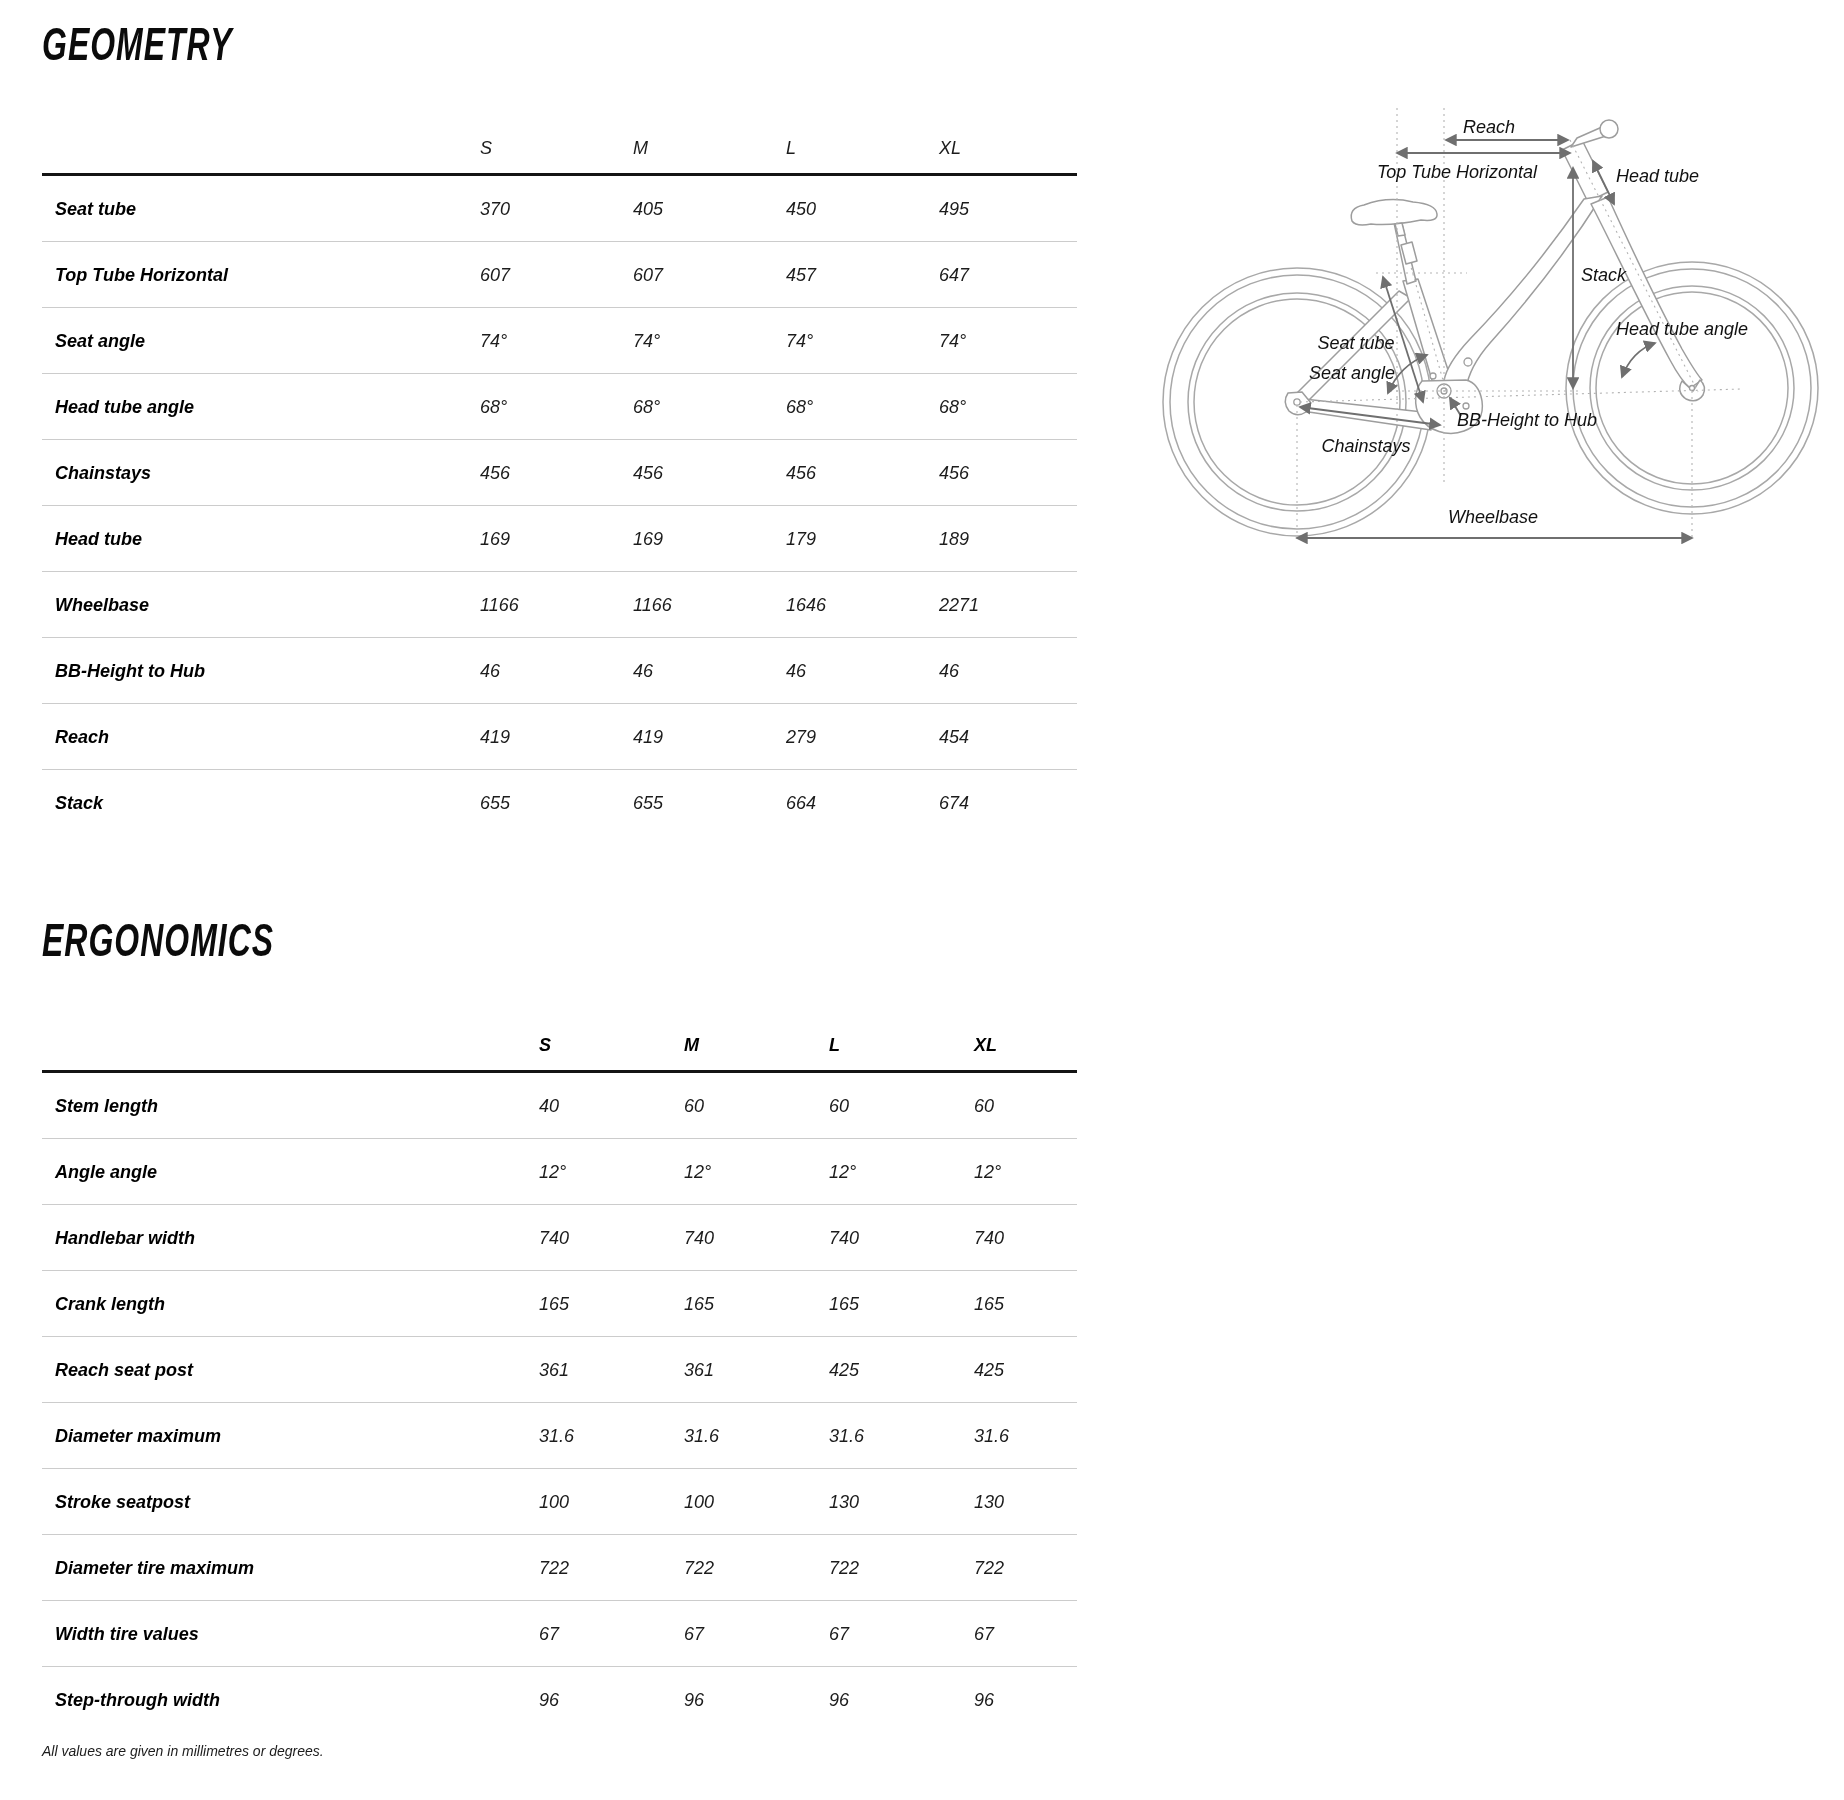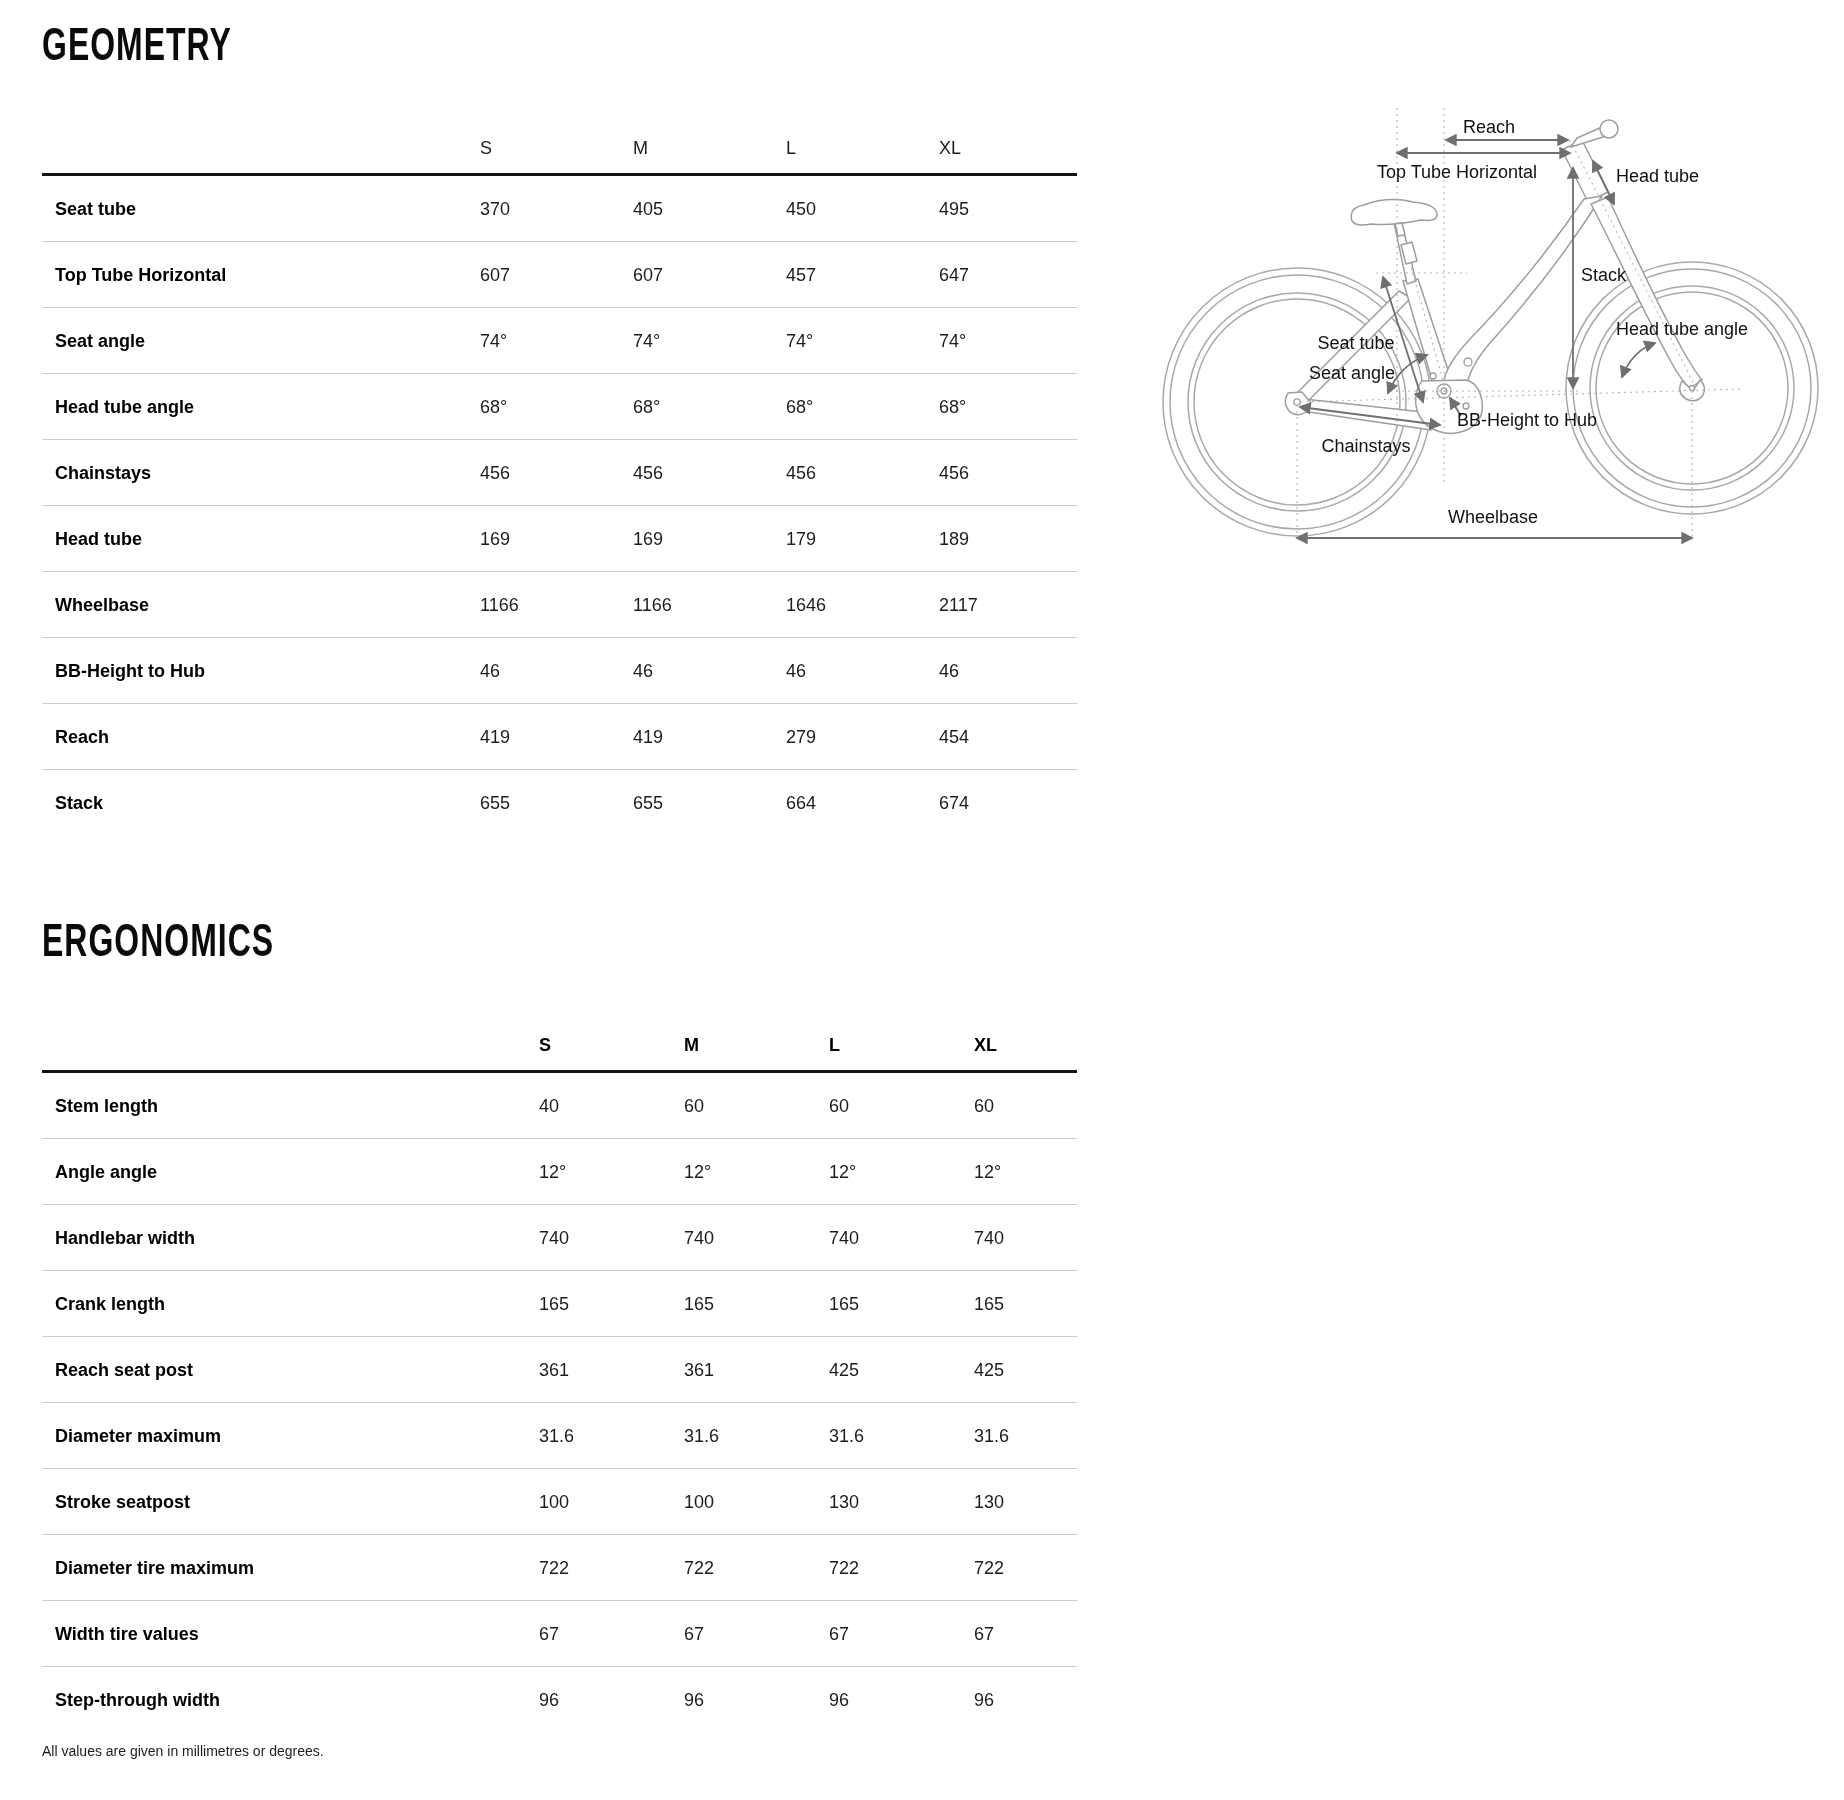--- a/index.html
+++ b/index.html
@@ -1,17 +1,17 @@
 <!DOCTYPE html>
 <html><head>
 <meta charset="utf-8">
 <style>
   html,body{margin:0;padding:0;background:#fff;}
   .page{position:relative;width:1844px;height:1800px;background:#ffffff;overflow:hidden;
-        font-family:"Liberation Sans", sans-serif;color:#111;}
+        font-family:"Liberation Sans", sans-serif;color:#111;font-style:italic;}
   .sec-title{position:absolute;left:42px;font-size:47px;font-weight:700;color:#0b0b0b;
         letter-spacing:1.5px;white-space:nowrap;transform:scaleX(0.68);transform-origin:left top;line-height:1;}
   #t-geo{top:20px;}
   #t-erg{top:916px;}
   .spec-table{position:absolute;left:42px;width:1035px;}
   #geo-table{top:123px;}
   #erg-table{top:1020px;}
   .trow{display:grid;align-items:center;height:65px;border-bottom:1px solid #cccccc;}
   #geo-table .trow{grid-template-columns:438px 153px 153px 153px 138px;}
   #erg-table .trow{grid-template-columns:497px 145px 145px 145px 103px;}
@@ -85,21 +85,21 @@
       <div class="cell">169</div>
       <div class="cell">169</div>
       <div class="cell">179</div>
       <div class="cell">189</div>
     </div>
     <div class="trow">
       <div class="cell label">Wheelbase</div>
       <div class="cell">1166</div>
       <div class="cell">1166</div>
       <div class="cell">1646</div>
-      <div class="cell">2117</div>
+      <div class="cell">2271</div>
     </div>
     <div class="trow">
       <div class="cell label">BB-Height to Hub</div>
       <div class="cell">46</div>
       <div class="cell">46</div>
       <div class="cell">46</div>
       <div class="cell">46</div>
     </div>
     <div class="trow">
       <div class="cell label">Reach</div>

